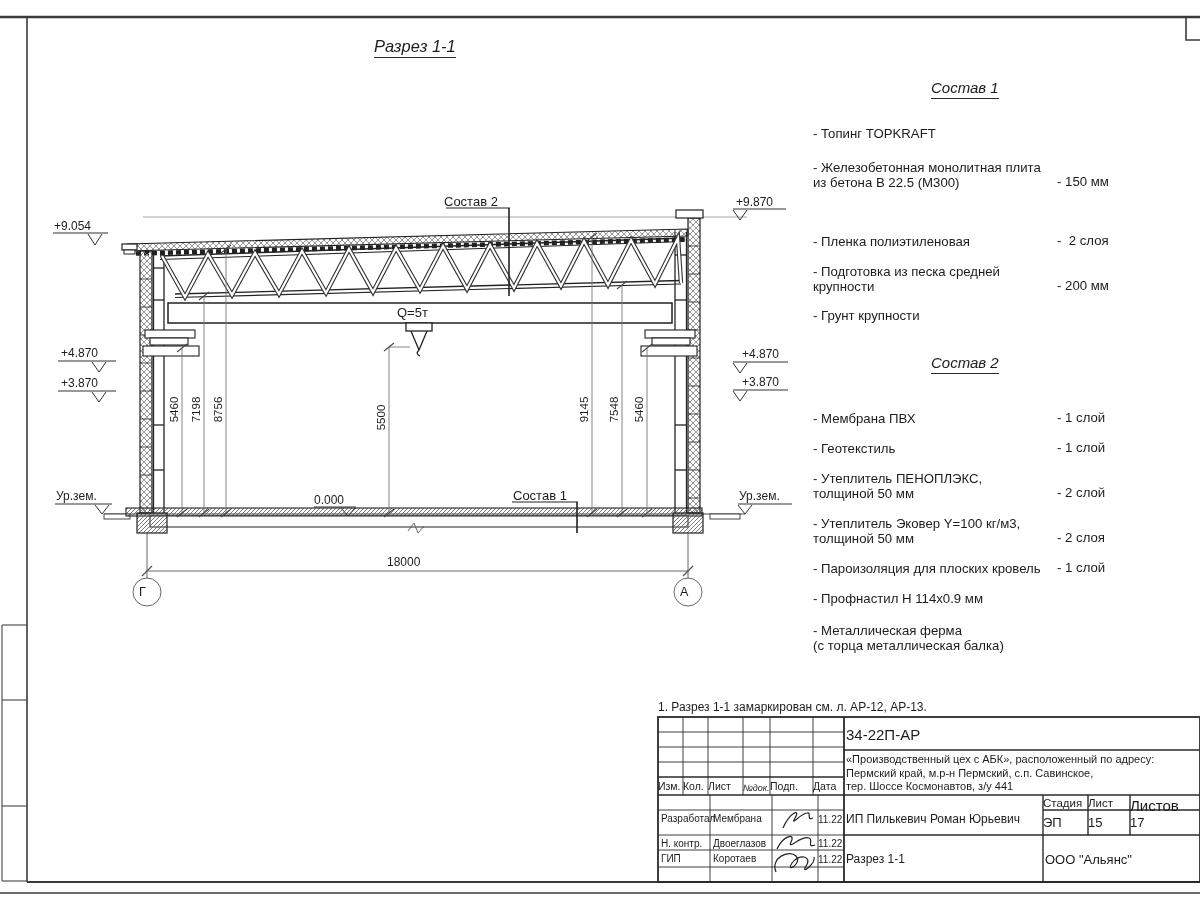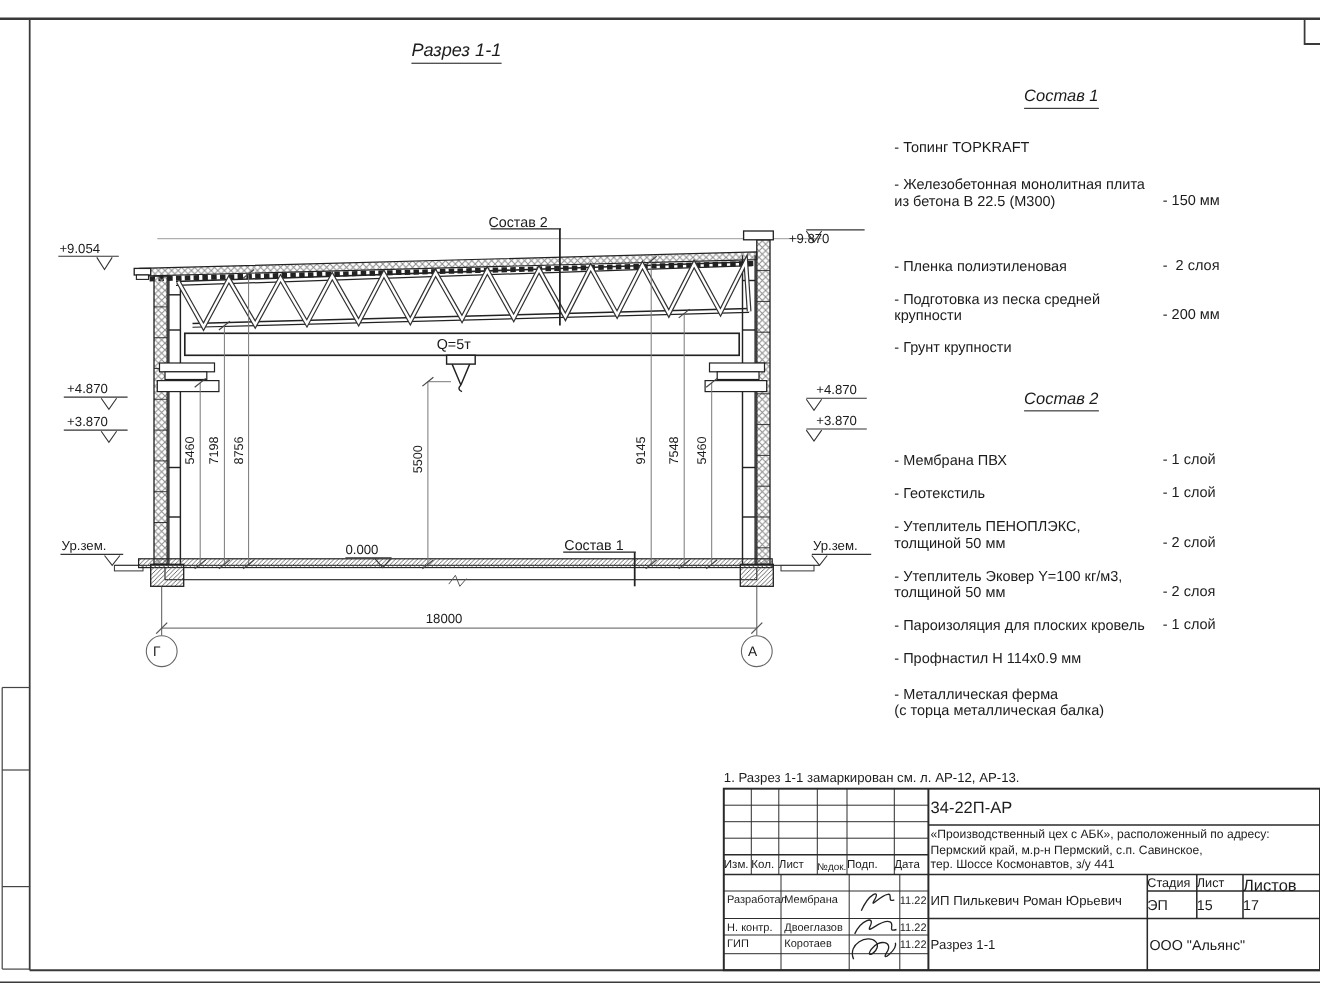--- a/index.html
+++ b/index.html
@@ -244,21 +244,21 @@
   <g stroke="#222" stroke-width="1.2" fill="none">
     <path d="M783,828 C790,812 801,808 795,818 C790,827 800,814 807,813 C812,812 806,821 813,818"></path>
     <path d="M777,849 C783,836 796,832 791,842 C787,851 801,835 809,838 C814,840 806,848 815,845"></path>
     <path d="M776,872 C770,858 789,849 796,856 C803,863 785,874 792,863 C799,853 813,856 806,866 C800,876 816,863 814,857"></path>
   </g>
 </svg>
 
 <div class="t it ctr" style="left:374px;top:37px;width:150px;font-size:16.5px;"><span class="ul">Разрез 1-1</span></div>
 
 <div class="t lvl" style="left:54px;top:219px;">+9.054</div>
-<div class="t lvl" style="left:717px;top:195px;margin-top:15px;">+9.870</div>
+<div class="t lvl" style="left:736px;top:195px;">+9.870</div>
 <div class="t lvl" style="left:61px;top:346px;">+4.870</div>
 <div class="t lvl" style="left:61px;top:376px;">+3.870</div>
 <div class="t lvl" style="left:742px;top:347px;">+4.870</div>
 <div class="t lvl" style="left:742px;top:375px;">+3.870</div>
 <div class="t lvl" style="left:314px;top:493px;">0.000</div>
 <div class="t lvl" style="left:56px;top:489px;">Ур.зем.</div>
 <div class="t lvl" style="left:739px;top:489px;">Ур.зем.</div>
 <div class="t" style="left:444px;top:194px;font-size:13px;">Состав 2</div>
 <div class="t" style="left:513px;top:488px;font-size:13px;">Состав 1</div>
 <div class="t ctr" style="left:397px;top:305px;width:44px;font-size:13px;">Q=5т</div>
@@ -298,21 +298,21 @@
 <div class="t" style="left:658px;top:700px;font-size:12px;">1. Разрез 1-1 замаркирован см. л. АР-12, АР-13.</div>
 
 <div class="t ctr" style="left:846px;top:726px;width:350px;font-size:15px;">34-22П-АР</div>
 <div class="t ctr pre" style="left:846px;top:753px;width:350px;font-size:11px;line-height:13.5px;white-space:pre-line;">«Производственный цех с АБК», расположенный по адресу:
 Пермский край, м.р-н Пермский, с.п. Савинское,
 тер. Шоссе Космонавтов, з/у 441</div>
 
 <div class="t tb ctr" style="left:658px;top:780px;width:25px;font-size:10.5px;">Изм.</div>
 <div class="t tb ctr" style="left:683px;top:780px;width:25px;font-size:10.5px;">Кол.</div>
 <div class="t tb ctr" style="left:708px;top:780px;width:35px;font-size:10.5px;">Лист</div>
-<div class="t tb ctr" style="left:743px;top:782px;width:41px;font-size:9px;">№док.</div>
+<div class="t tb ctr" style="left:743px;top:782px;width:41px;font-size:9px;font-style:italic;">№док.</div>
 <div class="t tb ctr" style="left:770px;top:780px;width:43px;font-size:10.5px;">Подп.</div>
 <div class="t tb ctr" style="left:813px;top:780px;width:31px;font-size:10.5px;">Дата</div>
 
 <div class="t tb" style="left:661px;top:813px;">Разработал</div>
 <div class="t tb" style="left:713px;top:813px;">Мембрана</div>
 <div class="t tb ctr" style="left:818px;top:814px;width:26px;">11.22</div>
 <div class="t tb" style="left:661px;top:838px;">Н. контр.</div>
 <div class="t tb" style="left:713px;top:838px;">Двоеглазов</div>
 <div class="t tb ctr" style="left:818px;top:838px;width:26px;">11.22</div>
 <div class="t tb" style="left:661px;top:853px;">ГИП</div>

